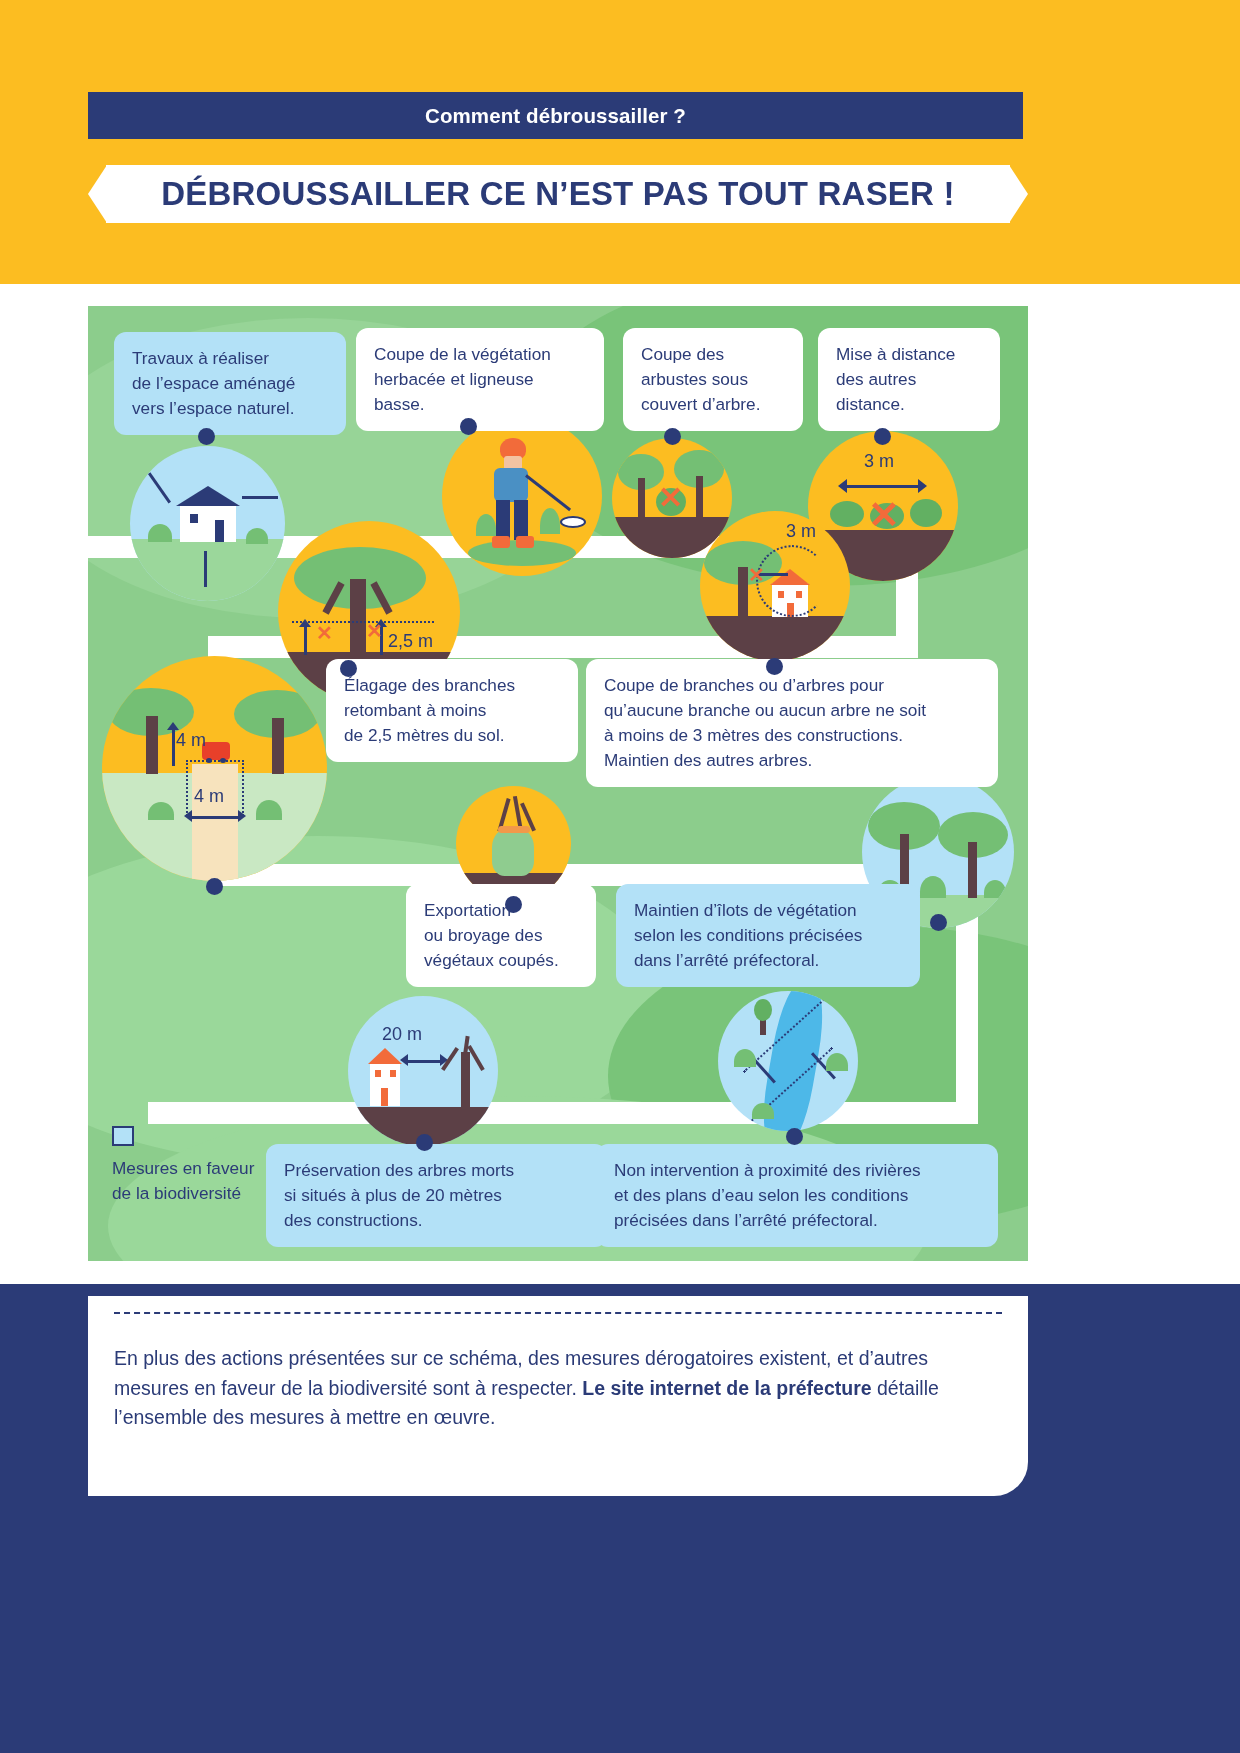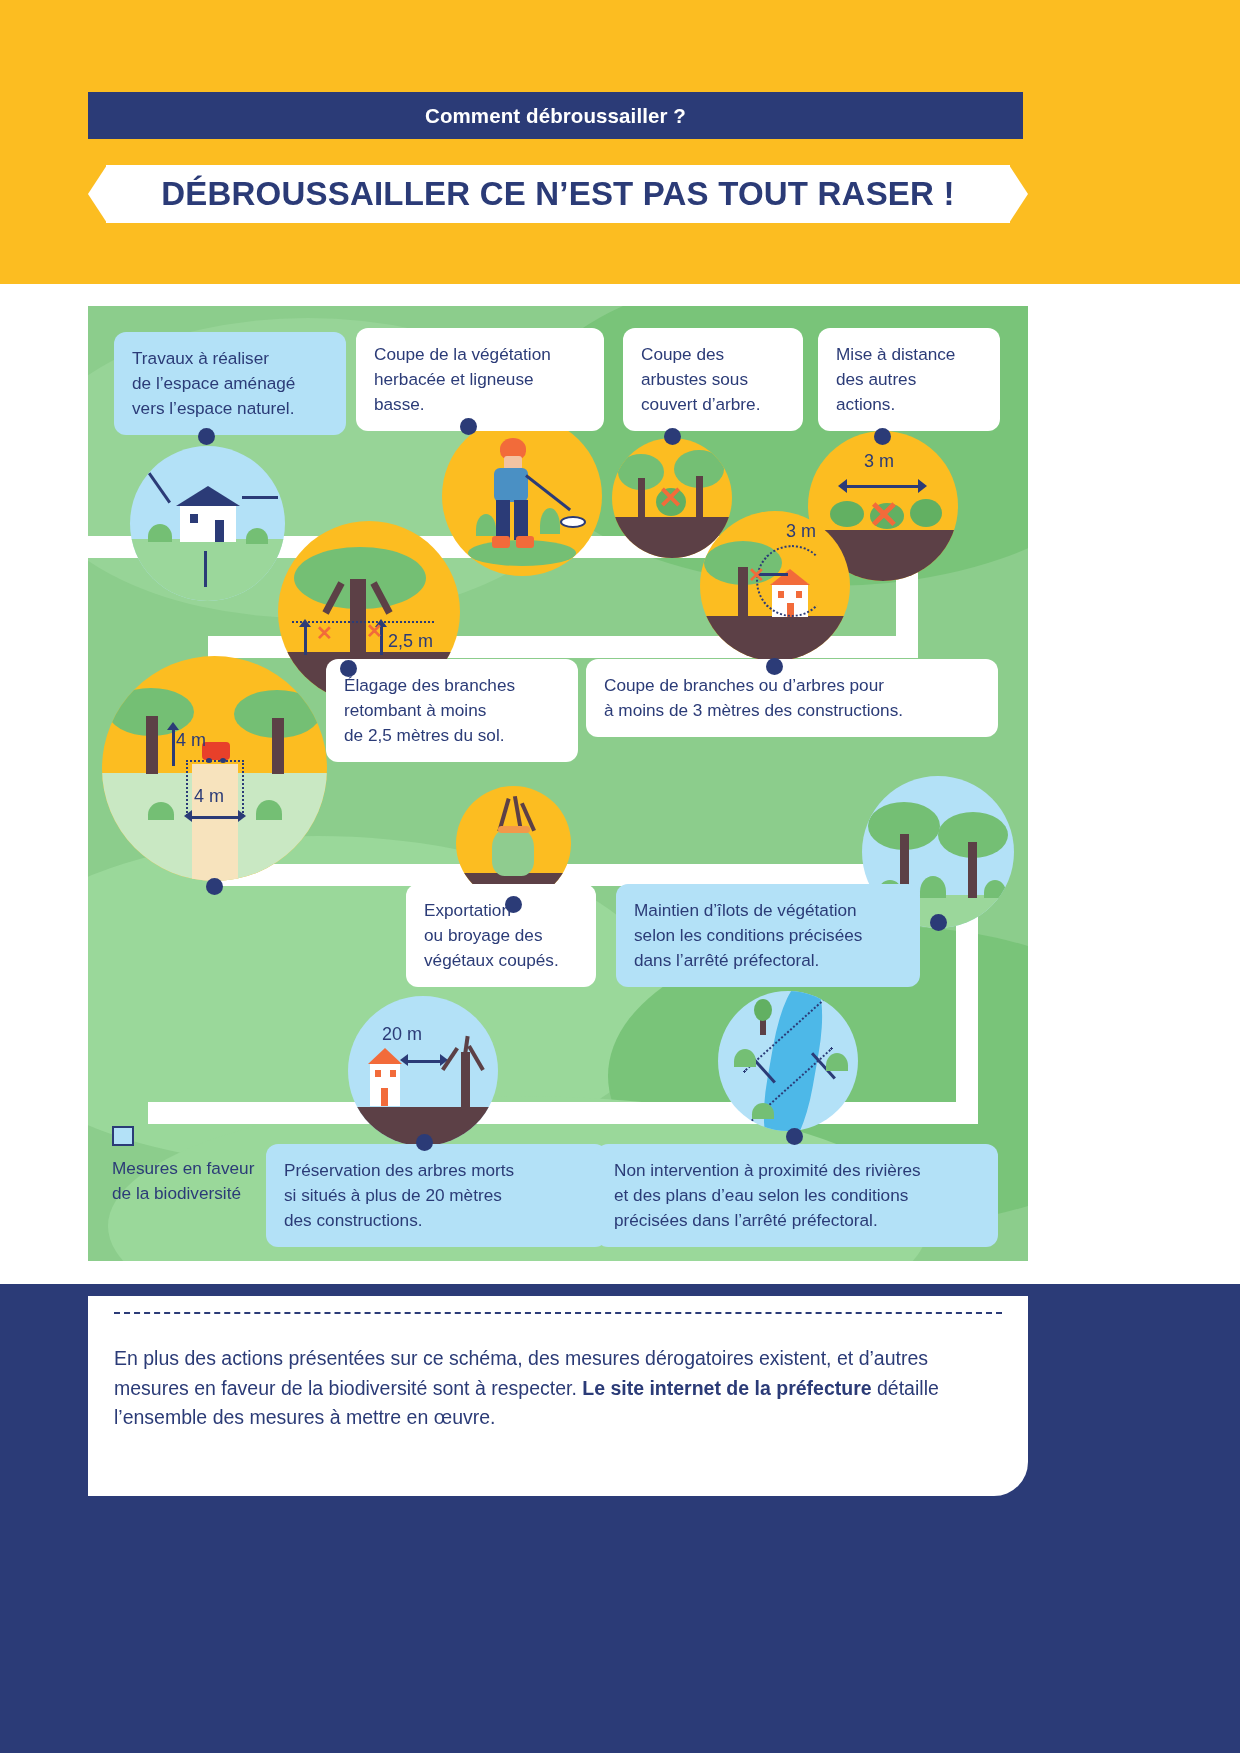--- a/index.html
+++ b/index.html
@@ -411,32 +411,34 @@
 
     <div class="card" style="left:535px;top:22px;width:180px;">
       <span class="ln">Coupe des</span>
       <span class="ln">arbustes sous</span>
       <span class="ln">couvert d’arbre.</span>
     </div>
 
     <div class="card" style="left:730px;top:22px;width:182px;">
       <span class="ln">Mise à distance</span>
       <span class="ln">des autres</span>
-      <span class="ln">actions.</span>
+      <span class="ln">distance.</span>
     </div>
 
     <div class="card" style="left:238px;top:353px;width:252px;">
       <span class="ln">Élagage des branches</span>
       <span class="ln">retombant à moins</span>
       <span class="ln">de 2,5 mètres du sol.</span>
     </div>
 
     <div class="card" style="left:498px;top:353px;width:412px;">
       <span class="ln">Coupe de branches ou d’arbres pour</span>
+      <span class="ln">qu’aucune branche ou aucun arbre ne soit</span>
       <span class="ln">à moins de 3 mètres des constructions.</span>
+      <span class="ln">Maintien des autres arbres.</span>
     </div>
 
 
     <div class="card" style="left:318px;top:578px;width:190px;">
       <span class="ln">Exportation</span>
       <span class="ln">ou broyage des</span>
       <span class="ln">végétaux coupés.</span>
     </div>
 
     <div class="card blue" style="left:528px;top:578px;width:304px;">

